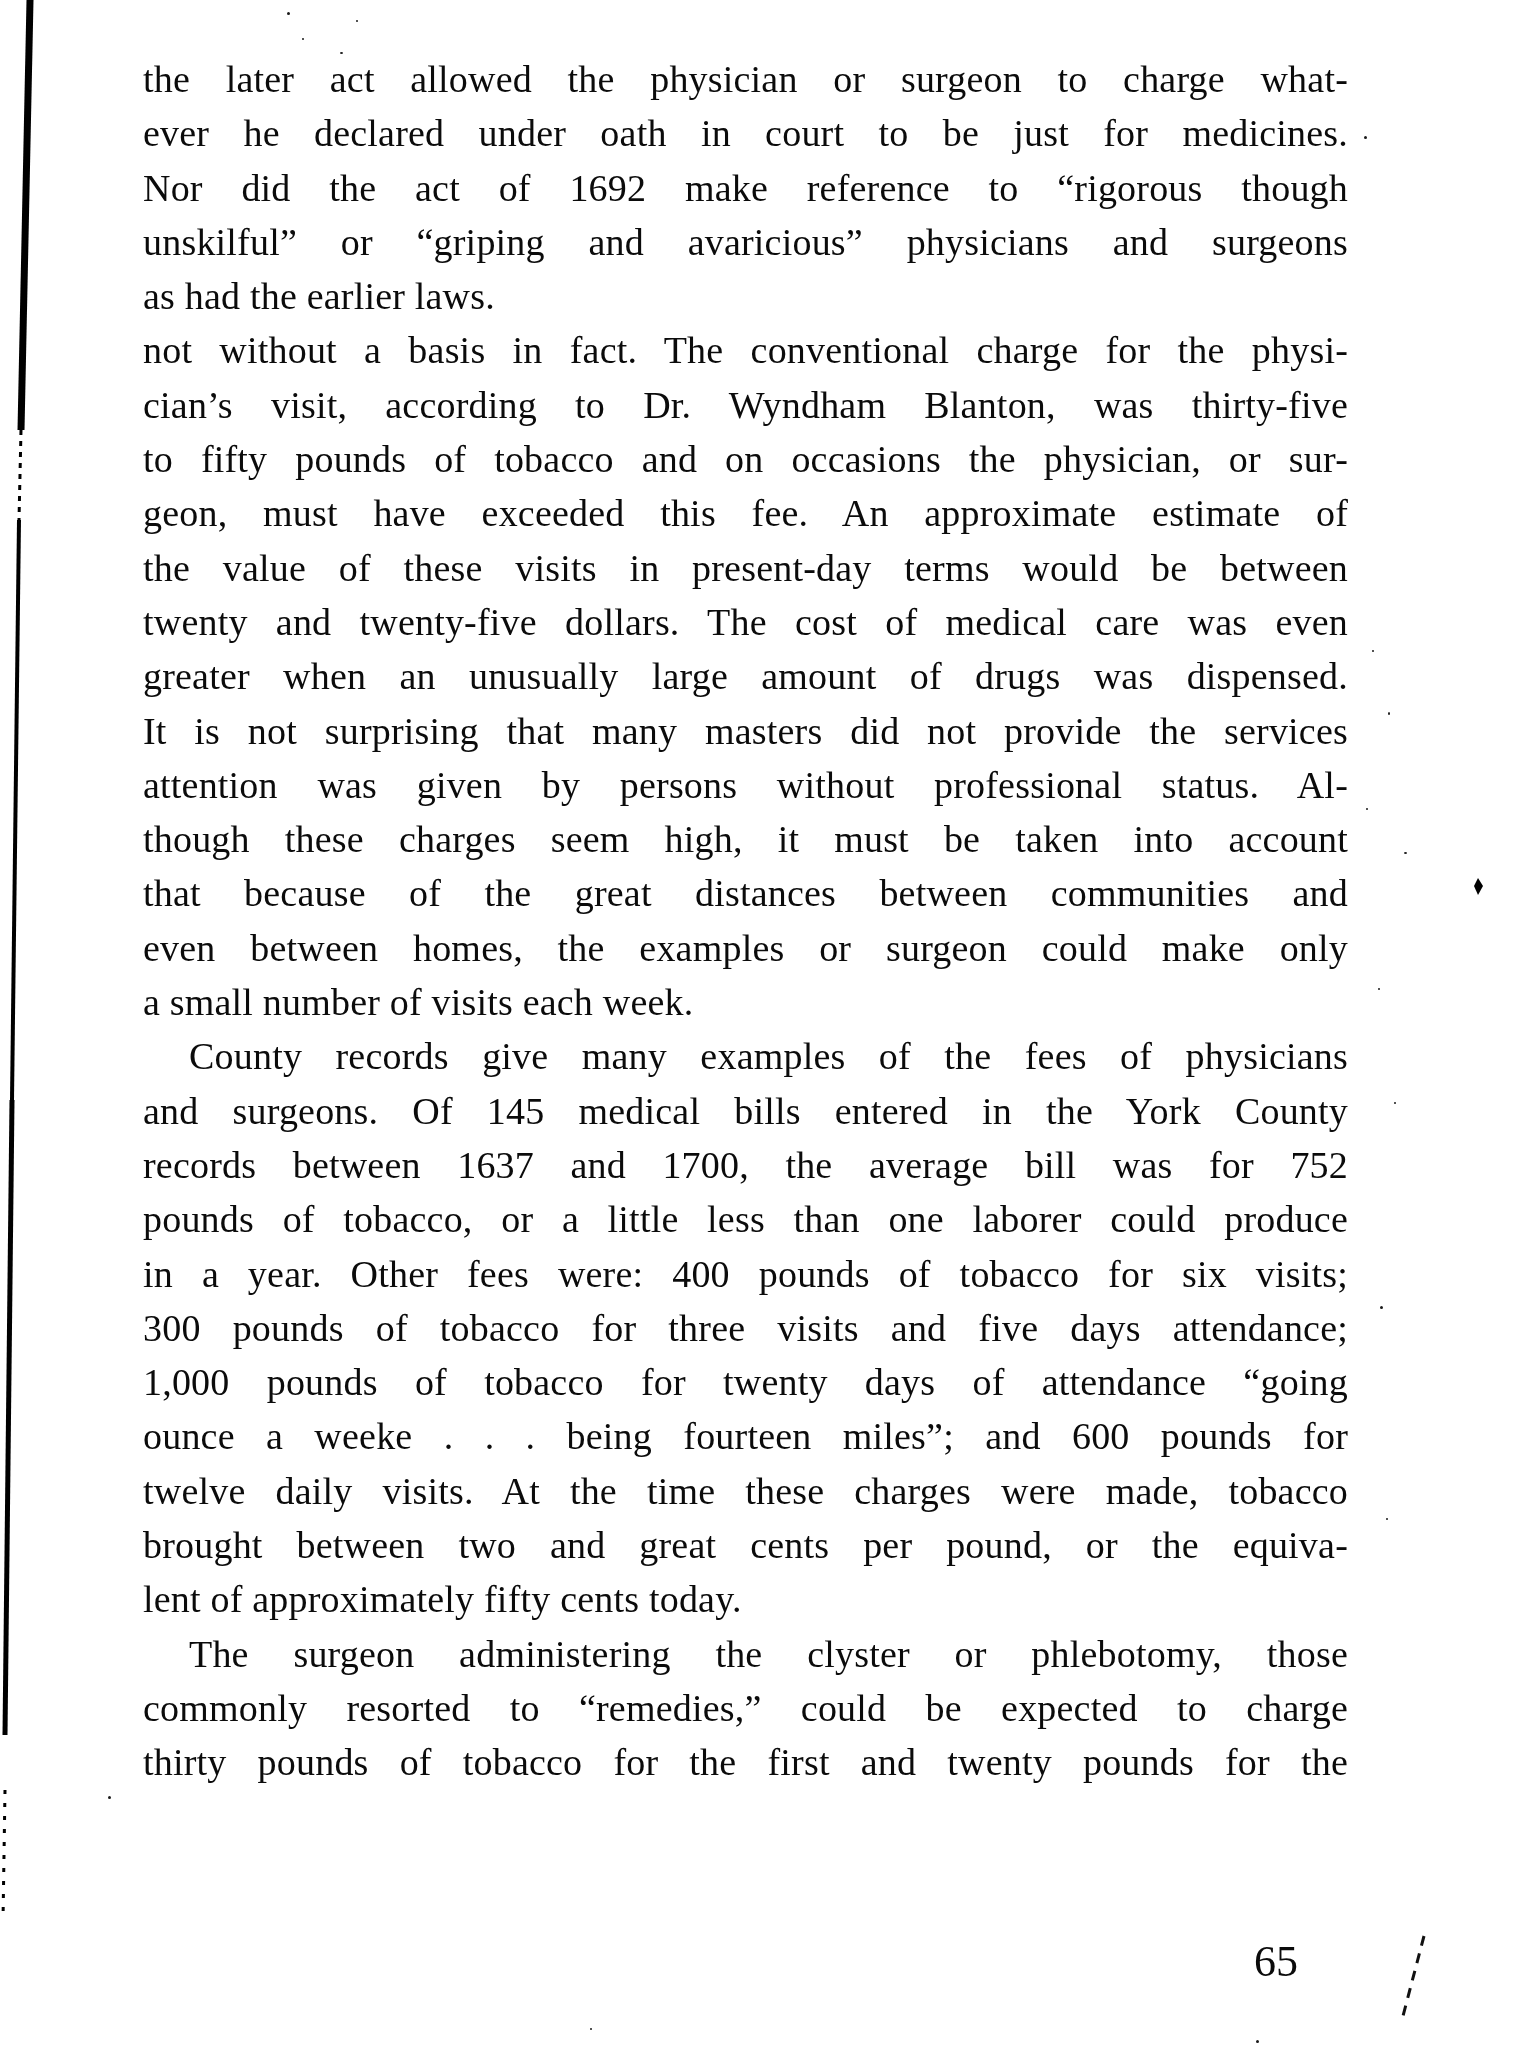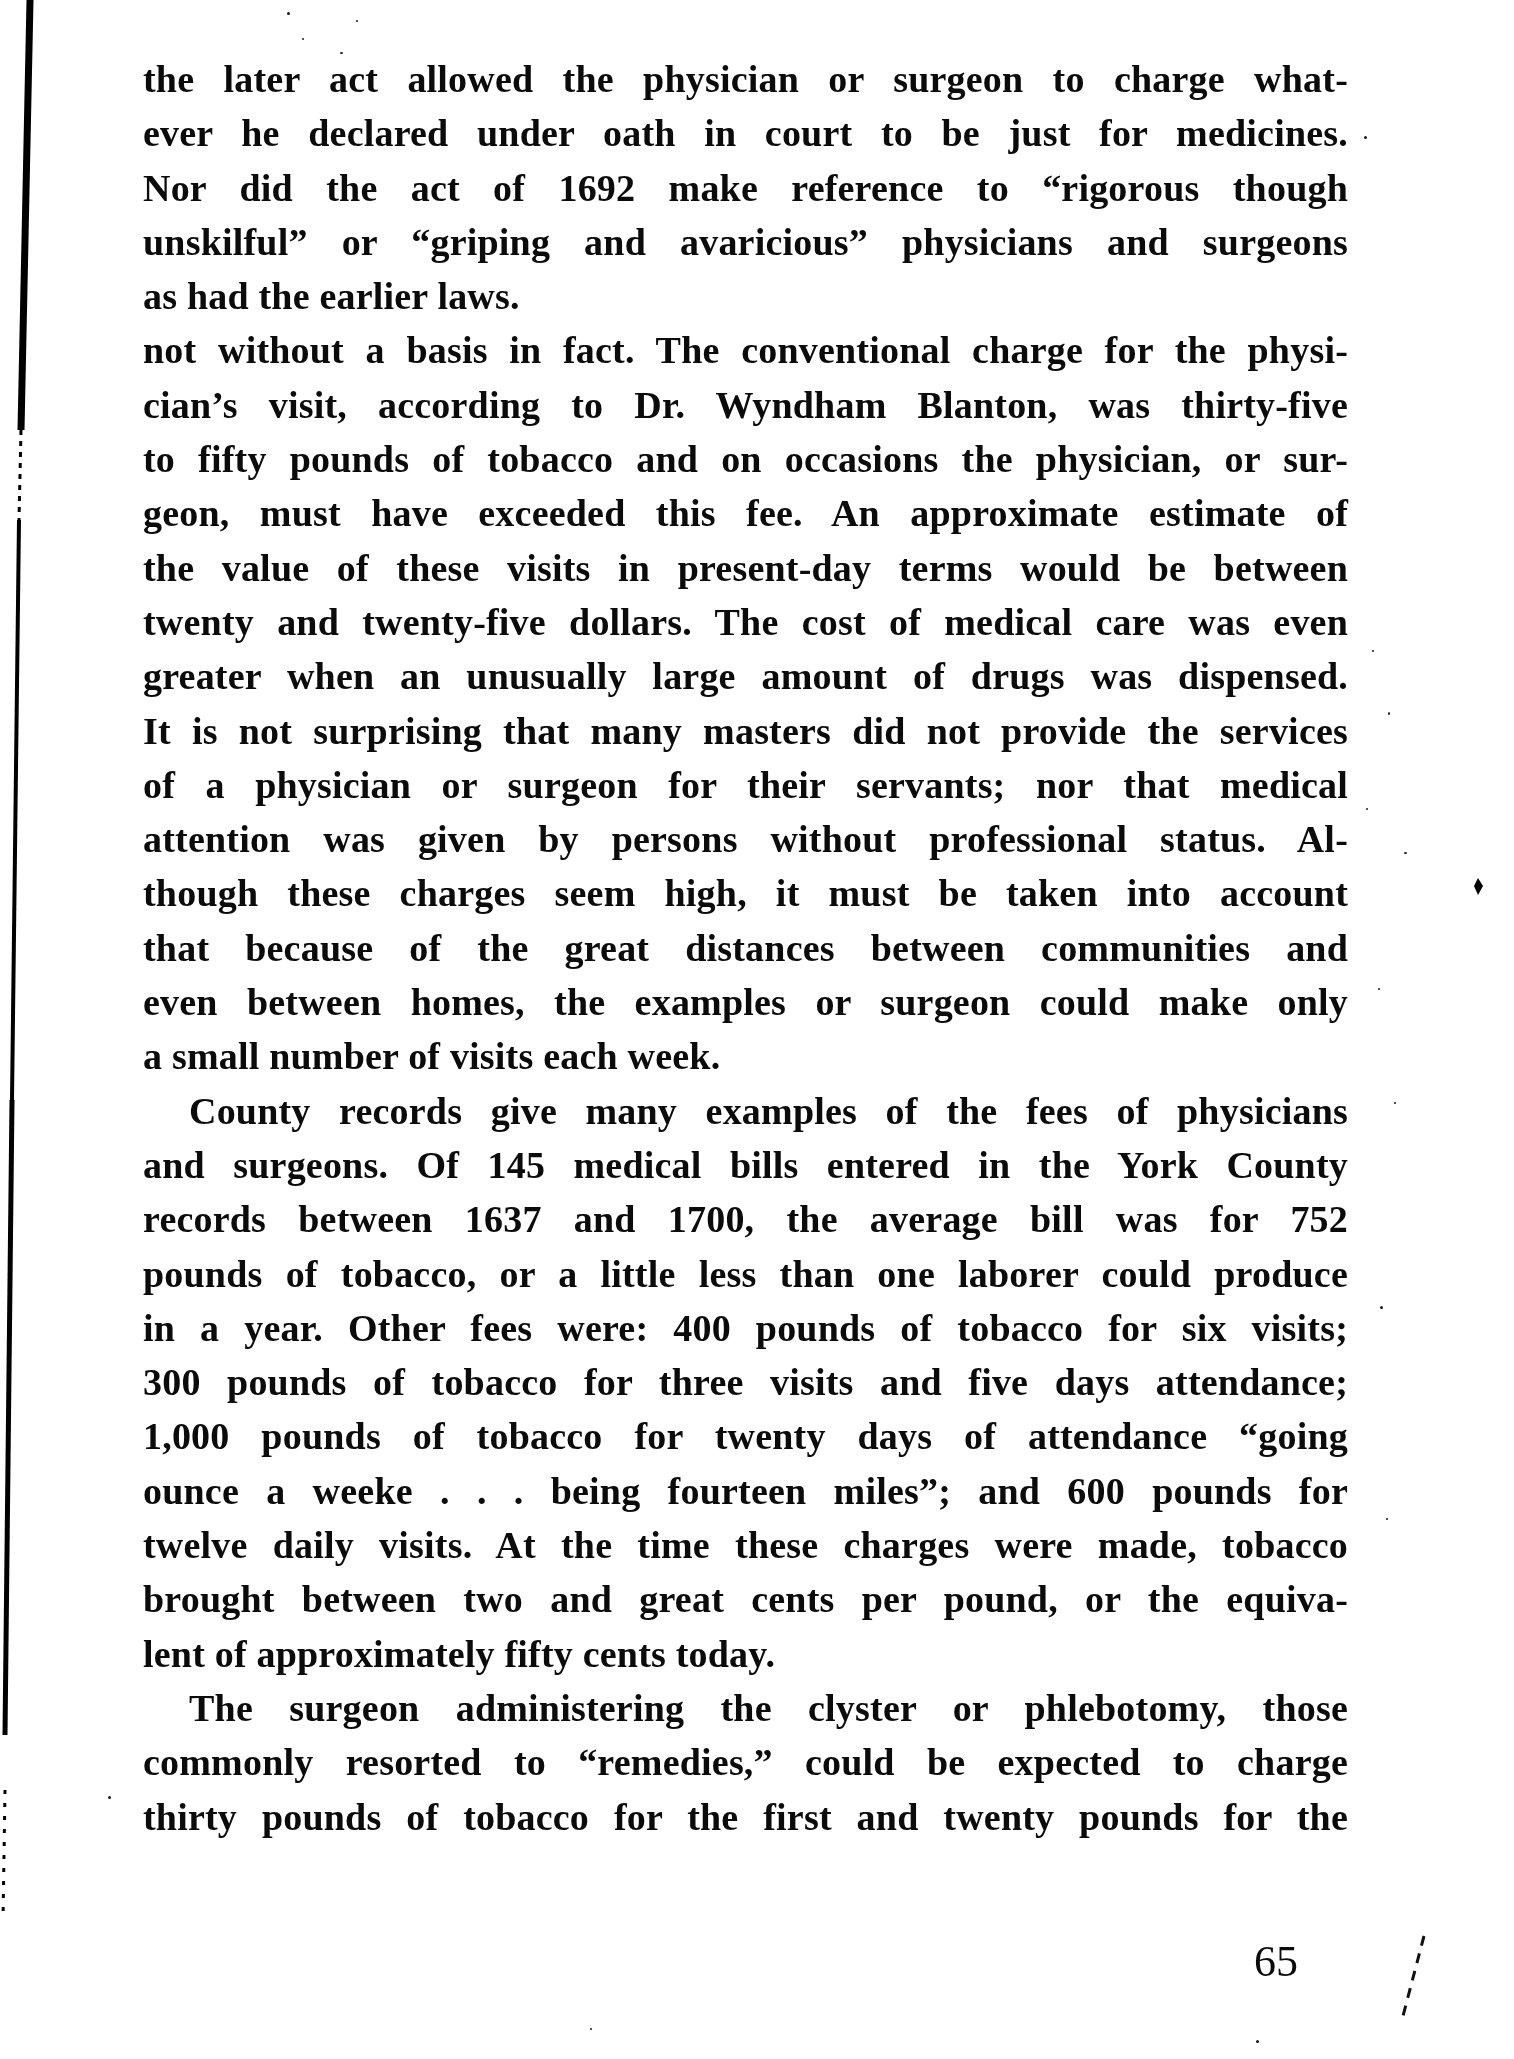--- a/index.html
+++ b/index.html
@@ -14,21 +14,20 @@
     background: #ffffff;
     overflow: hidden;
     font-family: "Liberation Serif", serif;
     color: #0b0b0b;
   }
   .text-block {
     position: absolute;
     left: 143px;
     top: 52px;
     width: 1205px;
-    font-weight: bold;
   }
   .line {
     font-size: 38px;
     line-height: 54.3px;
     height: 54.3px;
     white-space: normal;
     text-align: justify;
     text-align-last: justify;
     letter-spacing: 0.2px;
   }
@@ -73,21 +72,20 @@
       <div class="line">unskilful” or “griping and avaricious” physicians and surgeons</div>
       <div class="line last">as had the earlier laws.</div>
       <div class="line">not without a basis in fact. The conventional charge for the physi-</div>
       <div class="line">cian’s visit, according to Dr. Wyndham Blanton, was thirty-five</div>
       <div class="line">to fifty pounds of tobacco and on occasions the physician, or sur-</div>
       <div class="line">geon, must have exceeded this fee. An approximate estimate of</div>
       <div class="line">the value of these visits in present-day terms would be between</div>
       <div class="line">twenty and twenty-five dollars. The cost of medical care was even</div>
       <div class="line">greater when an unusually large amount of drugs was dispensed.</div>
       <div class="line">It is not surprising that many masters did not provide the services</div>
-      <div class="line">of a physician or surgeon for their servants; nor that medical</div>
       <div class="line">attention was given by persons without professional status. Al-</div>
       <div class="line">though these charges seem high, it must be taken into account</div>
       <div class="line">that because of the great distances between communities and</div>
       <div class="line">even between homes, the examples or surgeon could make only</div>
       <div class="line last">a small number of visits each week.</div>
       <div class="line indent">County records give many examples of the fees of physicians</div>
       <div class="line">and surgeons. Of 145 medical bills entered in the York County</div>
       <div class="line">records between 1637 and 1700, the average bill was for 752</div>
       <div class="line">pounds of tobacco, or a little less than one laborer could produce</div>
       <div class="line">in a year. Other fees were: 400 pounds of tobacco for six visits;</div>

